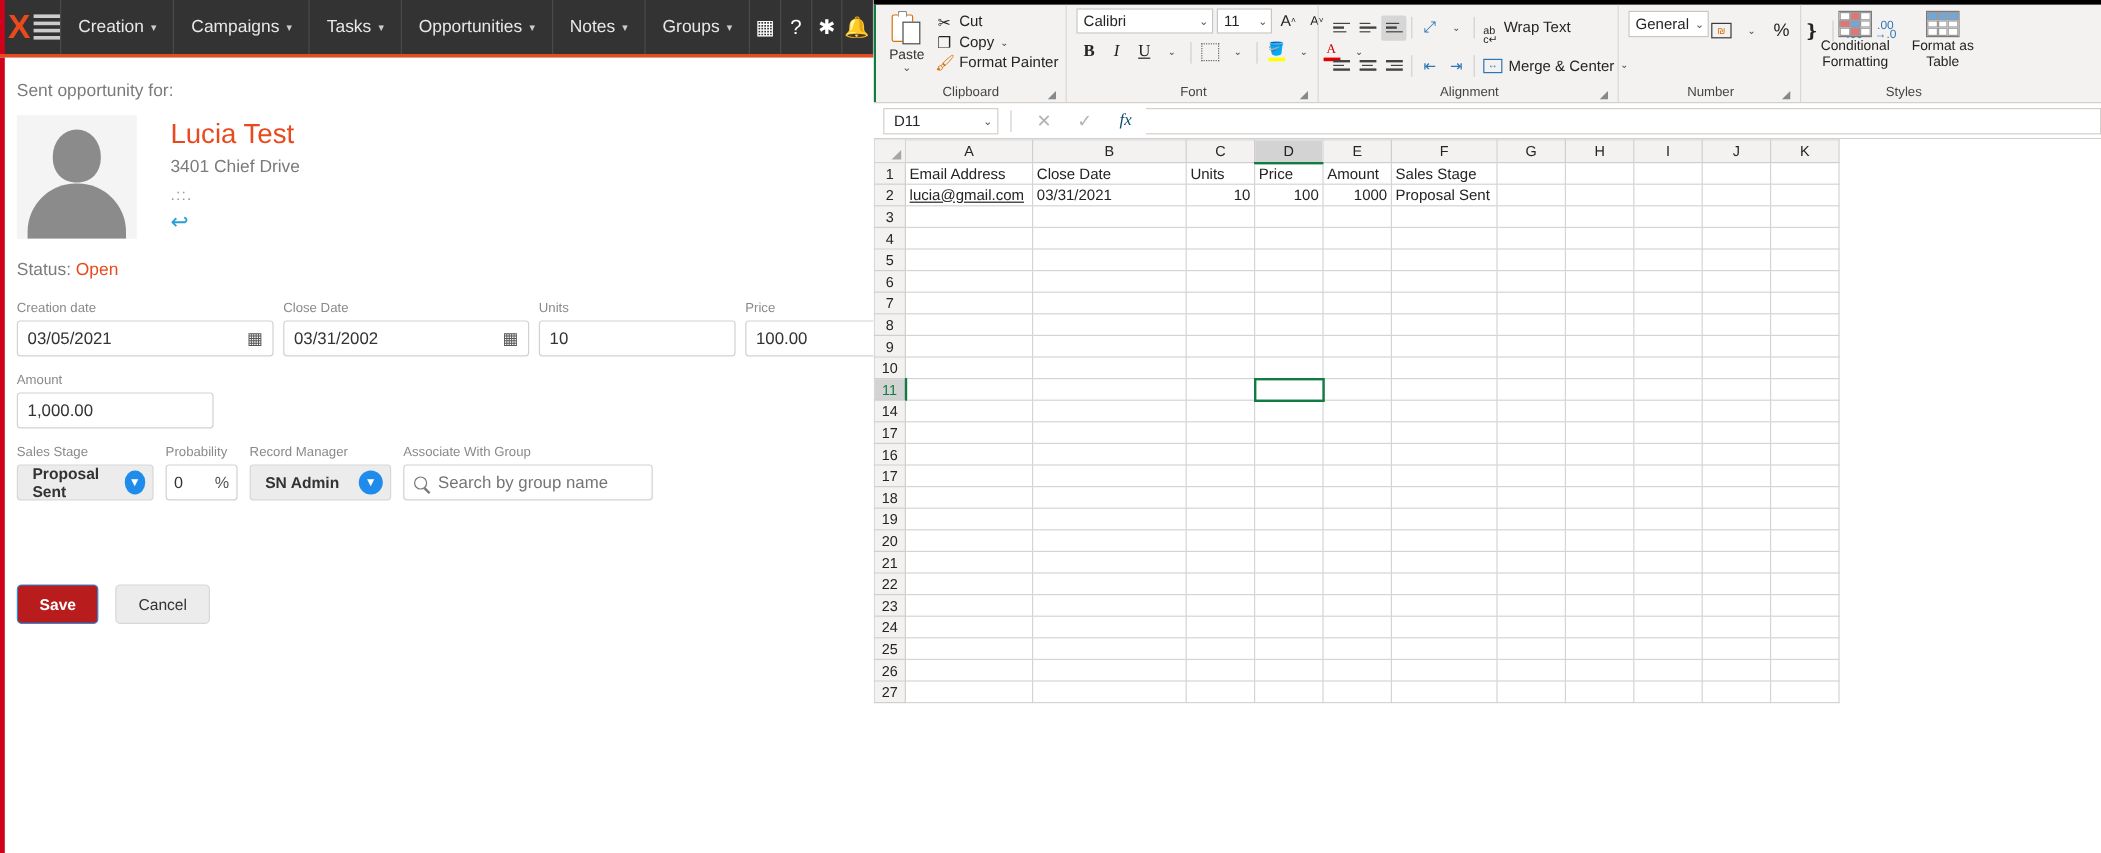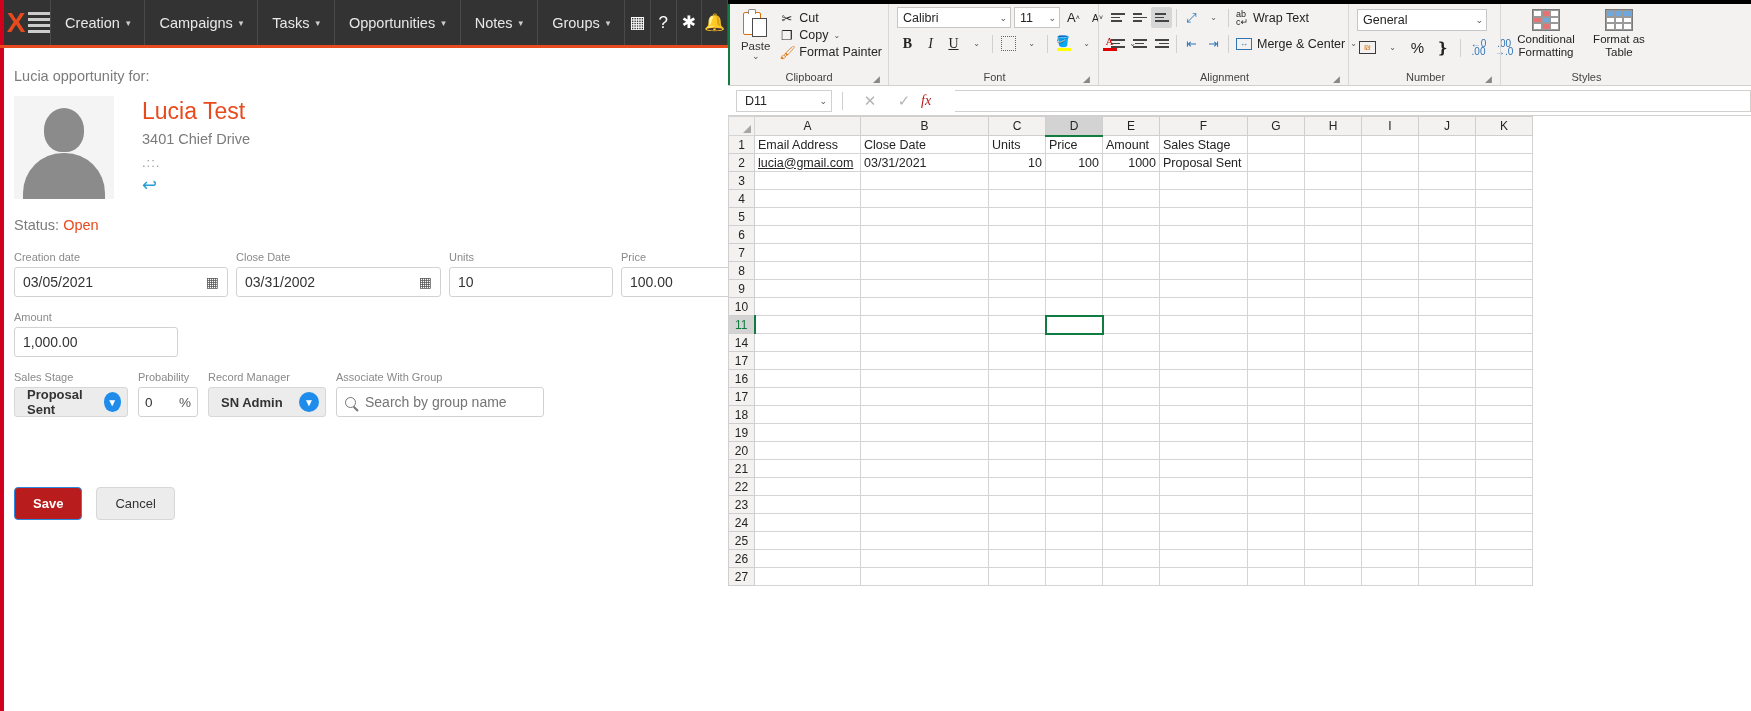--- a/index.html
+++ b/index.html
@@ -221,21 +221,21 @@
     display: grid; grid-template-columns: 1fr 1fr; grid-template-rows: 1fr 1fr;
   }
 
   
   .alrow { display: flex; align-items: center; gap: 1px; }
   .alrow + .alrow { margin-top: 5px; }
   .alignic { display: flex; flex-direction: column; gap: 2px; width: 14px; }
   .alignic i { display: block; height: 1.6px; background: #444; }
   .ibtn.sel { background: #d6d6d6; border-radius: 2px; }
   .wrapbtn { display: flex; align-items: center; gap: 5px; font-size: 12.5px; color: #252423; white-space: nowrap; padding: 2px 3px; }
-  .abc { font-size: 9px; line-height: 8px; color: #252423; }
+  .abc { font-size: 9px; line-height: 8px; color: #252423; margin-top: 12px; }
   .mergeic { width: 16px; height: 12px; border: 1.3px solid #2e75b6; display: flex; align-items: center; justify-content: center; color: #2e75b6; font-size: 8px; }
 
   
   .numcombo { width: 130px; height: 22px; }
   .numrow2 { display: flex; align-items: center; gap: 4px; margin-top: 6px; }
   .moneyic { width: 17px; height: 13px; border: 1.3px solid #3a3a3a; position: relative; font-size: 8px; color: #d8700a; display:flex; align-items:center; justify-content:center; }
   .dec { font-size: 10px; color: #2e75b6; display: flex; flex-direction: column; line-height: 8px; align-items: center; }
 
   
   .stylebtn { display: flex; flex-direction: column; align-items: center; width: 74px; padding-top: 2px; }
@@ -252,21 +252,21 @@
     height: 30px; background: #fff; border-bottom: 1px solid #d2d0ce;
     display: flex; align-items: center; padding: 3px 0 3px 8px; gap: 0;
   }
   .namebox {
     width: 96px; height: 22px; border: 1px solid #d2d0ce; background: #fff;
     display: flex; align-items: center; padding: 0 4px 0 8px; font-size: 12.5px; color: #252423;
   }
   .namebox .cchev { margin-left: auto; font-size: 9px; color: #555; }
   .fb-sep { width: 1px; height: 18px; background: #d2d0ce; margin: 0 10px; }
   .fb-btn { width: 34px; text-align: center; font-size: 15px; color: #b3b3b3; }
-  .fb-fx { width: 34px; text-align: left; font-size: 14px; color: #b91c1c; font-style: italic; font-family: "Liberation Serif", serif; }
+  .fb-fx { width: 34px; text-align: center; font-size: 14px; color: #0c4a6e; font-style: italic; font-family: "Liberation Serif", serif; }
   .fb-input { flex: 1; height: 22px; border: 1px solid #d2d0ce; border-left: none; background: #fff; }
 
   
   #xl-grid { position: relative; height: 570px; overflow: hidden; background: #fff; }
   table.sheet { border-collapse: collapse; table-layout: fixed; }
   table.sheet th, table.sheet td {
     border: 1px solid #d4d4d4; height: 18px; font-size: 12.5px;
     color: #252423; padding: 0 3px; font-weight: normal; overflow: hidden; white-space: nowrap;
   }
   table.sheet th.colh {
@@ -330,21 +330,21 @@
       </div>
       <div class="navicon">▦</div>
       <div class="navicon">?</div>
       <div class="navicon">✱</div>
       <div class="navicon">🔔</div>
     </div>
 
     <div id="crm-body">
       <div class="crm-inner">
 
-        <div class="sales-for">Lucia opportunity for:</div>
+        <div class="sales-for">Sent opportunity for:</div>
 
         <div class="contact-row">
           <div class="avatar">
             <div class="head"></div>
               <div class="body"></div>
           </div>
           <div class="contact-meta">
             <div class="contact-name">Lucia Test</div>
             <div class="contact-addr">3401 Chief Drive</div>
             <div class="contact-dots">.::.</div>
@@ -589,21 +589,21 @@
             </div>
           </div>
         </div>
         <div class="rgroup-title">
           <span>Alignment</span>
           <span class="dlg">◢</span>
         </div>
       </div>
 
       <div class="rgroup" style="width:152px;">
-        <div class="rgroup-body" style="flex-direction:column;padding-top:2px;">
+        <div class="rgroup-body" style="flex-direction:row;padding-top:2px;">
           <div class="combo numcombo">
             <span>General</span>
             <span class="cchev">⌄</span>
           </div>
           <div class="numrow2">
             <div class="ibtn">
                 <span class="moneyic">₪</span>
               </div>
             <div class="ibtn tinychev">⌄</div>
             <div class="ibtn" style="font-size:15px;">%</div>

